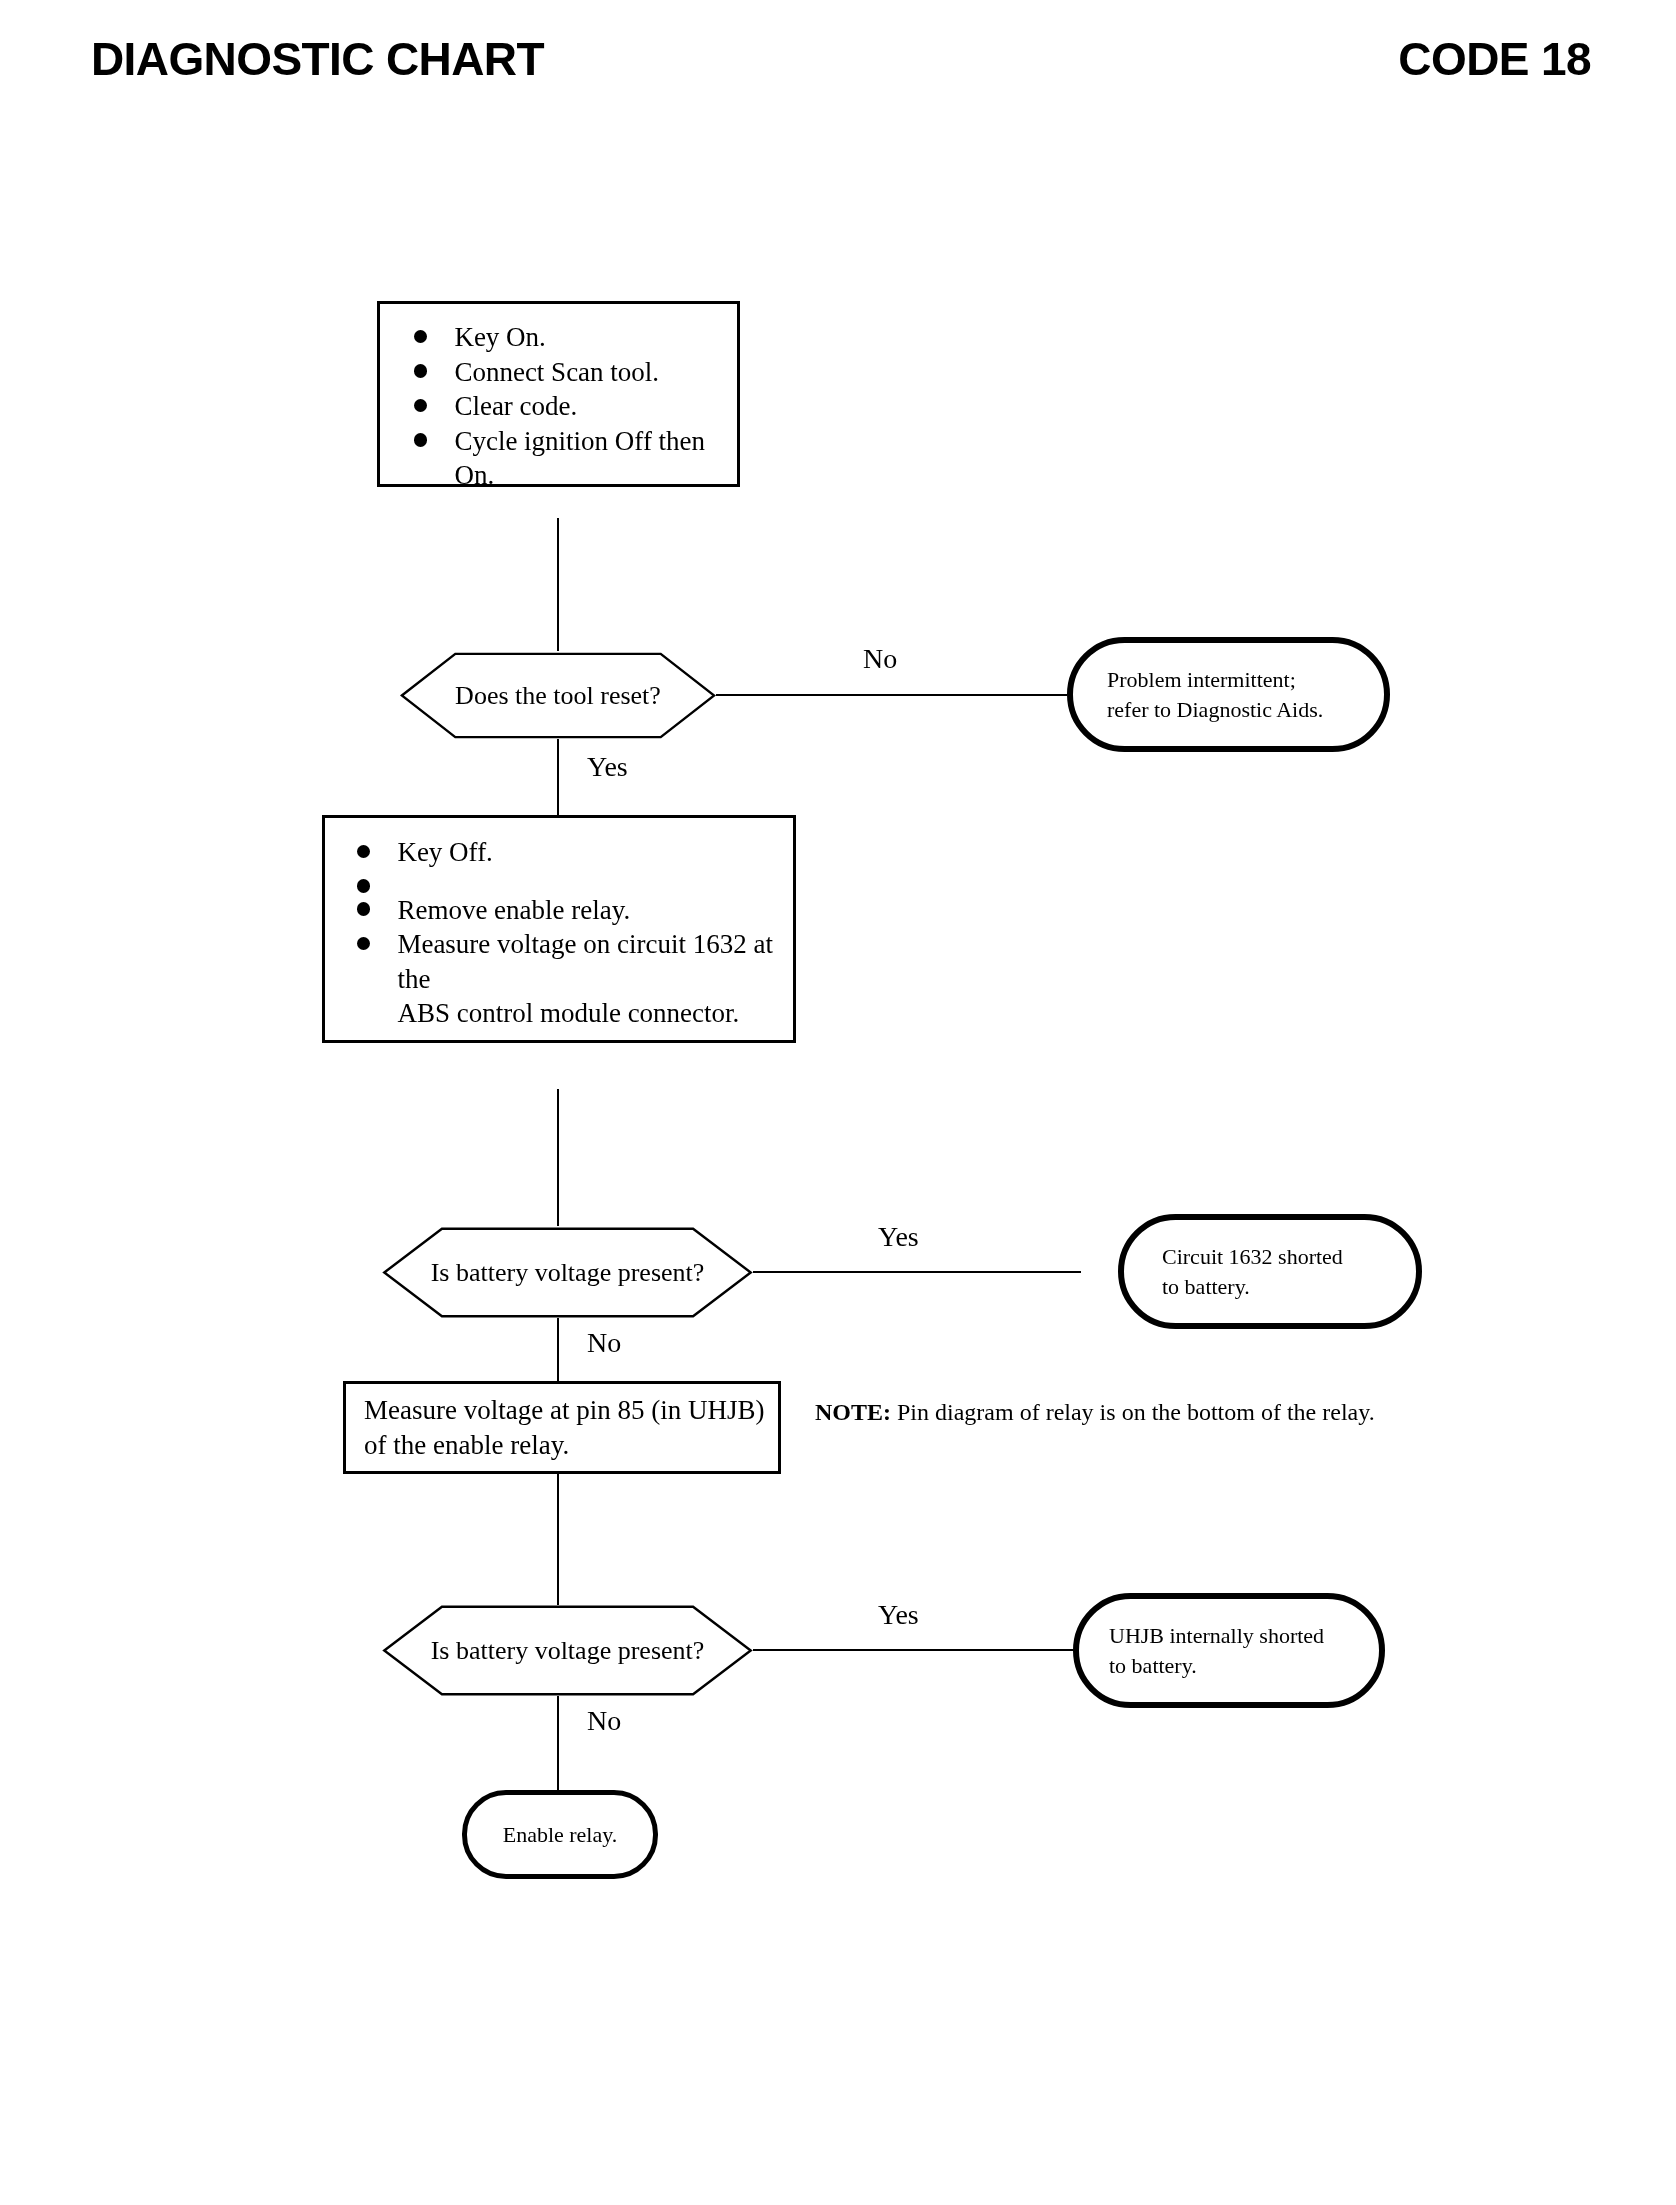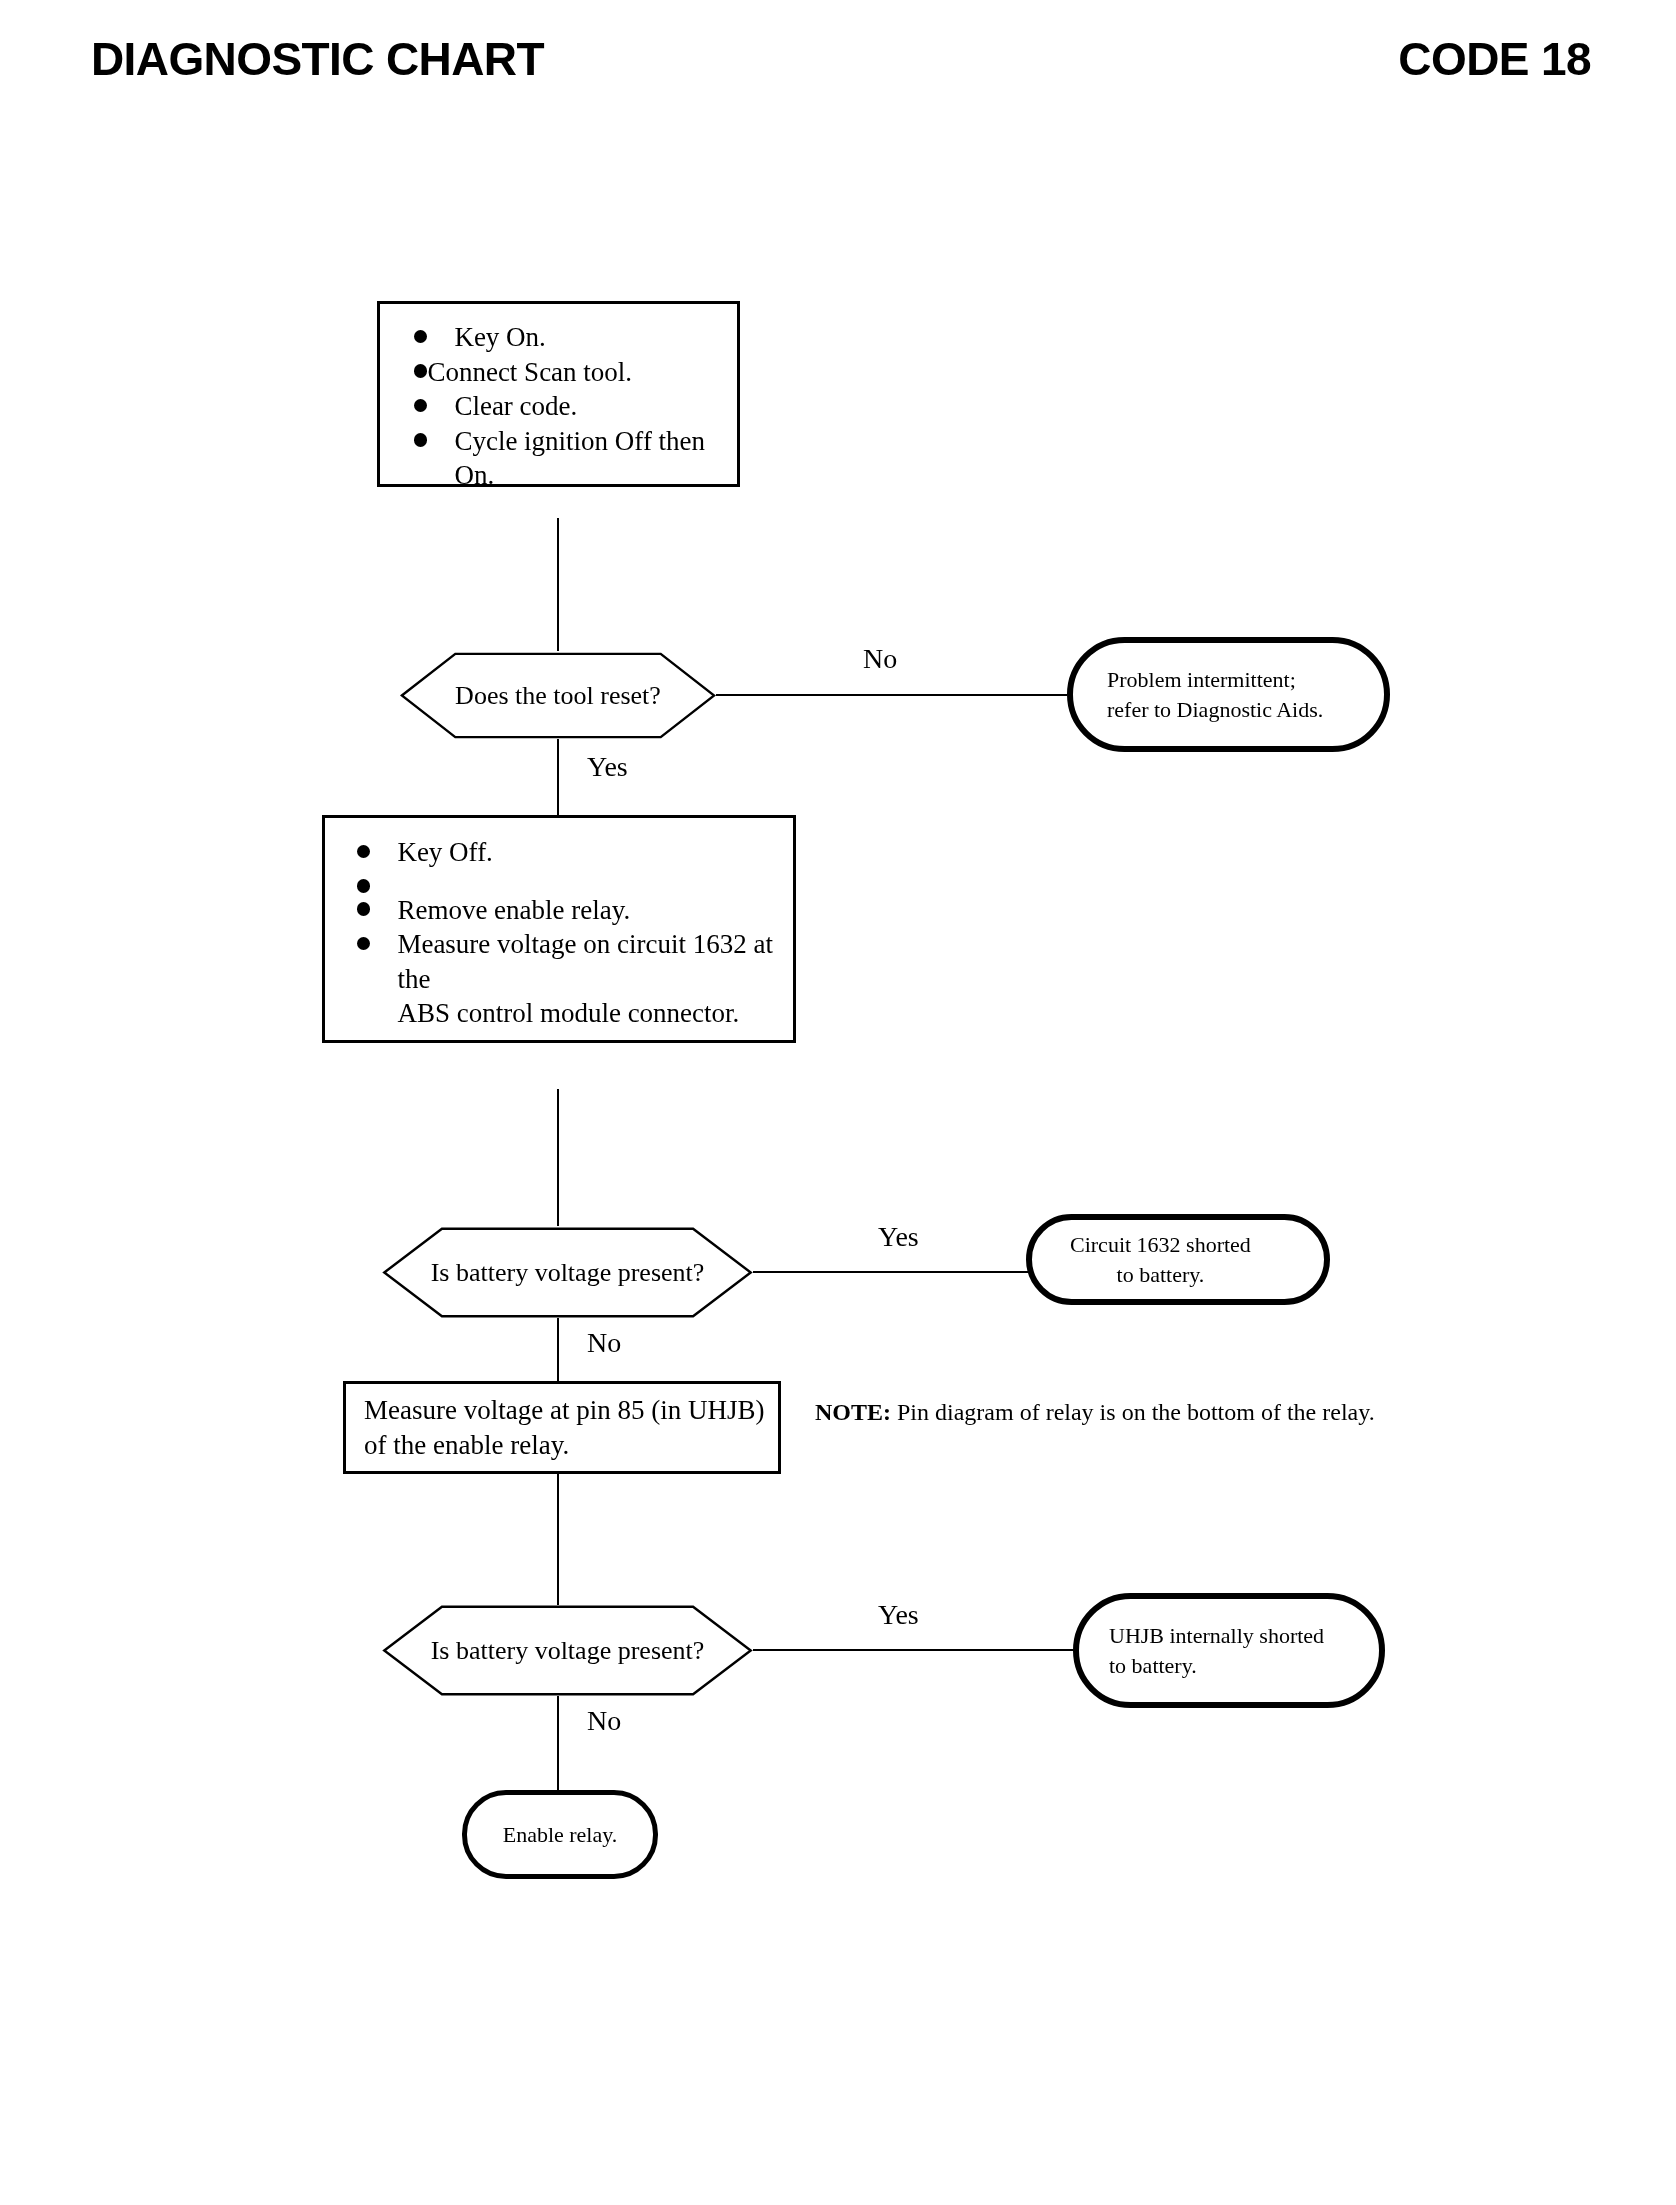--- a/index.html
+++ b/index.html
@@ -33,21 +33,21 @@
 <div class="abs title" style="left:91px;top:32px;">DIAGNOSTIC CHART</div>
 <div class="abs title" style="right:85px;top:32px;text-align:center;">CODE 18</div>
 
 <div class="procbox" style="left:377px;top:301px;width:363px;height:186px;padding:16px 12px 16px 34px;">
   <div class="bullet-row">
     <span class="dot"></span>
     <span class="btxt" style="margin-left:27px;">Key On.</span>
   </div>
   <div class="bullet-row">
     <span class="dot"></span>
-    <span class="btxt" style="">Connect Scan tool.</span>
+    <span class="btxt" style="margin-left:27px;">Connect Scan tool.</span>
   </div>
   <div class="bullet-row">
     <span class="dot"></span>
     <span class="btxt" style="margin-left:27px;">Clear code.</span>
   </div>
   <div class="bullet-row">
     <span class="dot"></span>
     <span class="btxt" style="margin-left:27px;">Cycle ignition Off then On.</span>
   </div>
 </div>
@@ -96,21 +96,21 @@
 <div class="hexwrap" style="left:382px;top:1227px;width:371px;height:91px;">
   <svg width="371" height="91" viewBox="0 0 610 150">
     <polygon points="3,75 98,3 512,3 607,75 512,147 98,147" fill="#ffffff" stroke="#000000" stroke-width="4"></polygon>
   </svg>
   <div class="hextext">Is battery voltage present?</div>
 </div>
 
 <div class="hline" style="left:753px;top:1271px;width:328px;"></div>
 <div class="lbl" style="left:878px;top:1221px;">Yes</div>
 
-<div class="roundbox" style="left:1026px;top:1214px;width:304px;height:91px;border-radius:58px;padding-left:38px;text-align:center;">
+<div class="roundbox" style="left:1118px;top:1214px;width:304px;height:115px;border-radius:58px;padding-left:38px;">
   <div class="roundtext">Circuit 1632 shorted
 to battery.</div>
 </div>
 
 <div class="vline" style="left:557px;top:1318px;height:63px;"></div>
 <div class="lbl" style="left:587px;top:1327px;">No</div>
 
 <div class="procbox" style="left:343px;top:1381px;width:438px;height:93px;justify-content:center;padding:4.9px 8.5px 4.9px 18px;">
   <div class="btxt">Measure voltage at pin 85 (in UHJB)
 of the enable relay.</div>

